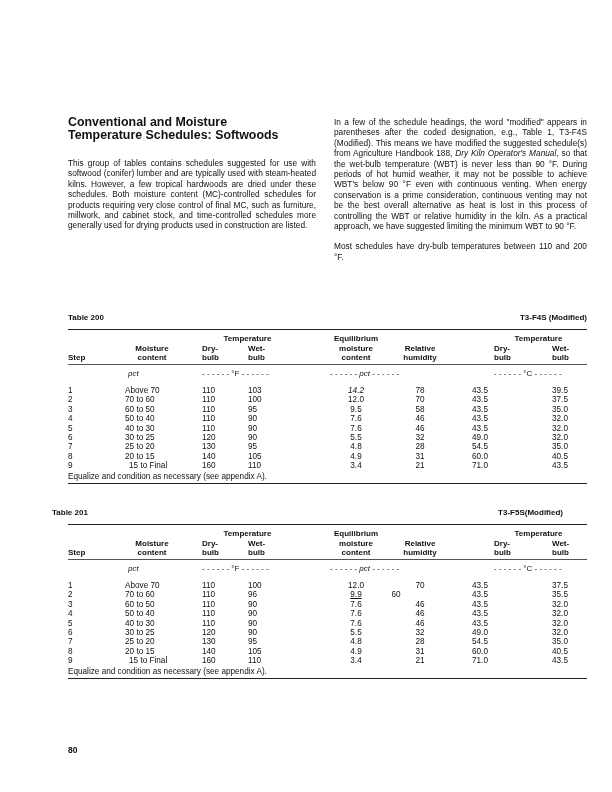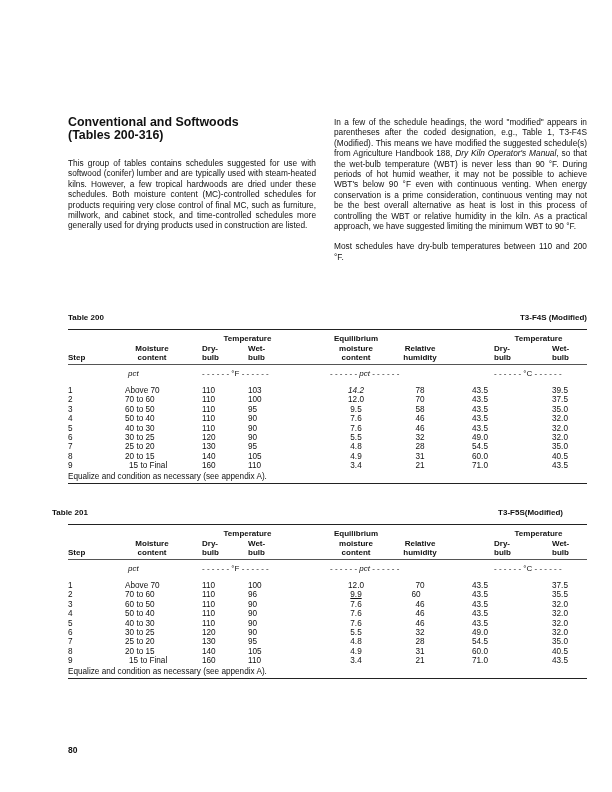--- a/index.html
+++ b/index.html
@@ -24,22 +24,22 @@
   .cell { position: absolute; font-size: 8.2px; line-height: 8.2px; }
   .r { text-align: left; }
   .c { text-align: center; }
   .note { position: absolute; left: 68px; font-size: 8.2px; }
   .pageno { left: 68px; top: 745px; font-weight: bold; font-size: 8.5px; }
 </style>
 </head>
 <body>
 
 <div class="abs heading">
-  <div>Conventional and Softwoods</div>
-  <div>(Tables 200-316)</div>
+  <div>Conventional and Moisture</div>
+  <div>Temperature Schedules: Softwoods</div>
 </div>
 
 <div class="abs intro-left">This group of tables contains schedules suggested for use with softwood (conifer) lumber and are typically used with steam-heated kilns. However, a few tropical hardwoods are dried under these schedules. Both moisture content (MC)-controlled schedules for products requiring very close control of final MC, such as furniture, millwork, and cabinet stock, and time-controlled schedules more generally used for drying products used in construction are listed.</div>
 
 <div class="abs intro-right">
   <p><span>In a few of the schedule headings, the word "modified" appears in parentheses after the coded designation, e.g., Table 1, T3-F4S (Modified). This means we have modified the suggested schedule(s) from Agriculture Handbook 188, </span><em>Dry Kiln Operator's Manual</em><span>, so that the wet-bulb temperature (WBT) is never less than 90 °F. During periods of hot humid weather, it may not be possible to achieve WBT's below 90 °F even with continuous venting. When energy conservation is a prime consideration, continuous venting may not be the best overall alternative as heat is lost in this process of controlling the WBT or relative humidity in the kiln. As a practical approach, we have suggested limiting the minimum WBT to 90 °F.</span></p>
   <p>Most schedules have dry-bulb temperatures between 110 and 200 °F.</p>
 </div>
 
 <div id="tables">
@@ -175,21 +175,21 @@
     <div class="cell r" style="left:248px;width:44px;top:582px;">100</div>
     <div class="cell c" style="left:336px;width:40px;top:582px;">12.0</div>
     <div class="cell c" style="left:400px;width:40px;top:582px;">70</div>
     <div class="cell" style="left:472px;width:30px;top:582px;">43.5</div>
     <div class="cell r" style="left:552px;width:35px;top:582px;">37.5</div>
     <div class="cell" style="left:68px;width:30px;top:591.4px;">2</div>
     <div class="cell" style="left:125px;width:70px;top:591.4px;">70 to 60</div>
     <div class="cell" style="left:202px;width:30px;top:591.4px;">110</div>
     <div class="cell r" style="left:248px;width:44px;top:591.4px;">96</div>
     <div class="cell c" style="left:336px;width:40px;top:591.4px;text-decoration:underline;">9.9</div>
-    <div class="cell c" style="left:396px;width:40px;top:591.4px;">60</div>
+    <div class="cell c" style="left:376px;width:40px;top:591.4px;">60</div>
     <div class="cell" style="left:472px;width:30px;top:591.4px;">43.5</div>
     <div class="cell r" style="left:552px;width:35px;top:591.4px;">35.5</div>
     <div class="cell" style="left:68px;width:30px;top:600.8px;">3</div>
     <div class="cell" style="left:125px;width:70px;top:600.8px;">60 to 50</div>
     <div class="cell" style="left:202px;width:30px;top:600.8px;">110</div>
     <div class="cell r" style="left:248px;width:44px;top:600.8px;">90</div>
     <div class="cell c" style="left:336px;width:40px;top:600.8px;">7.6</div>
     <div class="cell c" style="left:400px;width:40px;top:600.8px;">46</div>
     <div class="cell" style="left:472px;width:30px;top:600.8px;">43.5</div>
     <div class="cell r" style="left:552px;width:35px;top:600.8px;">32.0</div>

